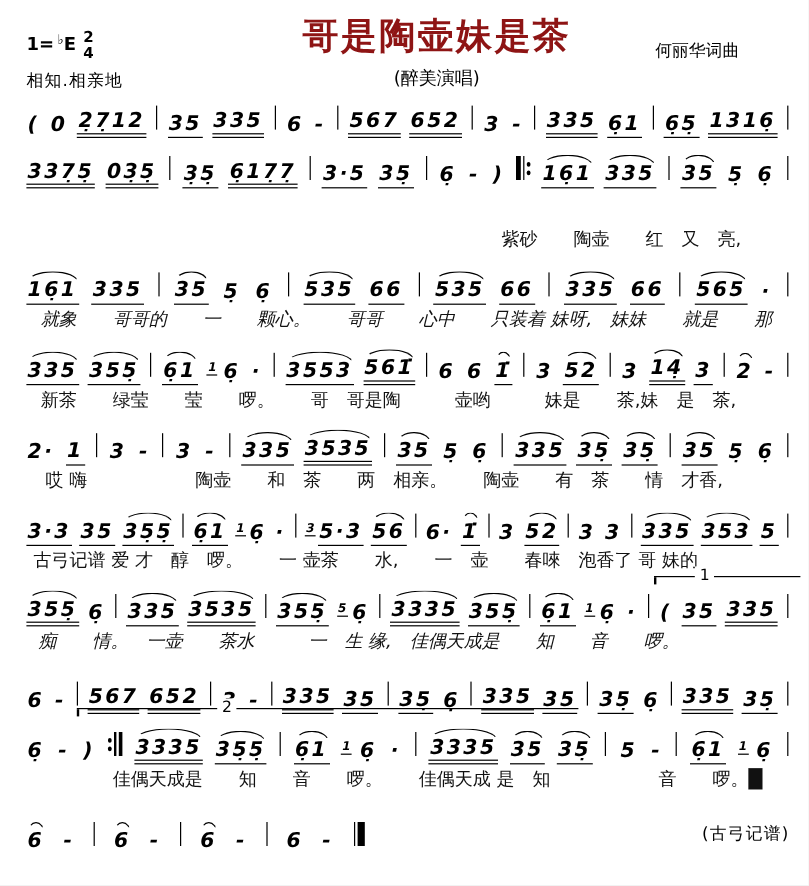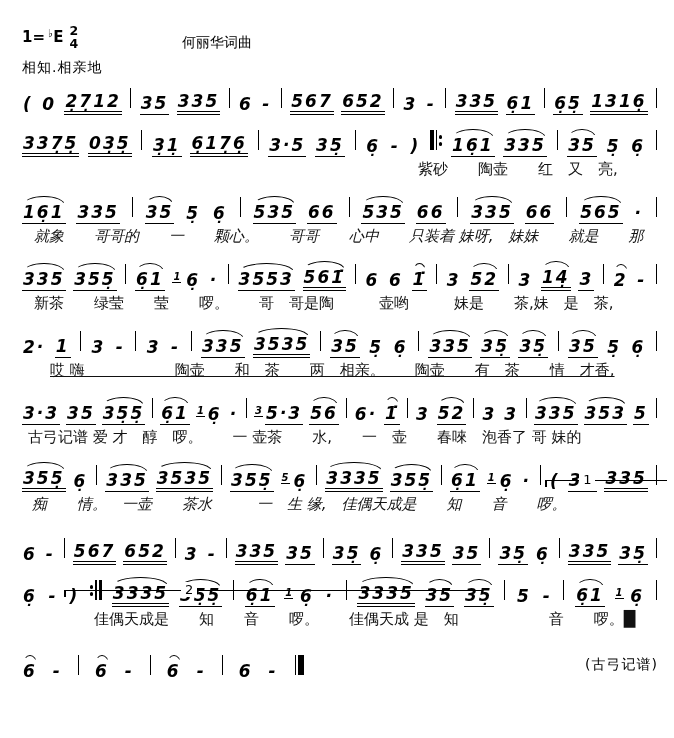--- a/index.html
+++ b/index.html
@@ -32,24 +32,24 @@
        border-radius:50% 50% 0 0 / 100% 100% 0 0;}
   .tok-bar{width:1px;height:20px;background:#000;align-self:center;margin:0 1px;flex:0 0 auto;}
   .tok-repeat,.tok-final{display:inline-flex;align-items:flex-end;align-self:center;height:20px;flex:0 0 auto;}
   .tok-repeat i,.tok-final i{display:inline-block;}
   .rb-thick{width:3.5px;height:20px;background:#000;}
   .rb-thin{width:1.2px;height:20px;background:#000;margin:0 2px;}
   .rb-dots{width:3.5px;height:3.5px;border-radius:50%;background:#000;align-self:center;
            margin-top:-7px;box-shadow:0 7px 0 #000;}
   .rb-end{width:6px;height:20px;background:#000;}
   .lyrics{font:15px "DejaVu Sans",sans-serif;height:25px;line-height:25px;white-space:pre;color:#111;}
-  .line-1 .lyrics{margin-left:396px;}
+  .line-1 .lyrics{margin-left:396px;margin-top:30px;}
   .line-2 .lyrics{margin-left:12px;font-style:italic;}
   .line-3 .lyrics{margin-left:12px;}
-  .line-4 .lyrics{margin-left:28px;text-decoration:underline;}
+  .line-4 .lyrics{margin-left:16px;}
   .line-5 .lyrics{margin-left:6px;}
   .line-6 .lyrics{margin-left:10px;font-style:italic;}
   .line-8 .lyrics{margin-left:72px;}
   .line-7{margin-top:14px;}
   .line-9{margin-top:16px;}
   .line-9 .notes{justify-content:flex-start;gap:14px;}
   .notation-credit{margin-left:auto;font:14px "DejaVu Sans",sans-serif;font-style:normal;
                    font-weight:400;letter-spacing:1px;align-self:center;}
   
   .volta{position:absolute;border-top:1.5px solid #000;}
@@ -69,20 +69,24 @@
         <span>1=</span>
           <span class="flat">♭</span>
           <span>E</span>
         <span class="meter">
             <span>2</span>
             <span>4</span>
           </span>
       </div>
       <div class="mood">相知.相亲地</div>
     </div>
+    <div class="head-center">
+      <h1 class="title" style="color: rgb(142, 20, 20);">哥是陶壶妹是茶</h1>
+      <div class="performer">(醉美演唱)</div>
+    </div>
     <div class="head-right">何丽华词曲</div>
   </div>
 
   <div id="lines">
       <div class="line line-0">
         <div class="notes">
           <span class="tok tok-p">(</span>
           <span class="tok tok-n">0</span>
           <span class="tok tok-d">2̣7̣12</span>
           <span class="tok-bar"></span>
@@ -104,22 +108,22 @@
           <span class="tok tok-u">6̣5̣</span>
           <span class="tok tok-d">1316̣</span>
           <span class="tok-bar"></span>
         </div>
       </div>
       <div class="line line-1">
         <div class="notes">
           <span class="tok tok-d">337̣5̣</span>
           <span class="tok tok-d">03̣5̣</span>
           <span class="tok-bar"></span>
-          <span class="tok tok-u">3̣1̣</span>
-          <span class="tok tok-d">6̣17̣6̣</span>
+          <span class="tok tok-u">3̣5̣</span>
+          <span class="tok tok-d">6̣17̣7̣</span>
           <span class="tok-bar"></span>
           <span class="tok tok-u">3·5</span>
           <span class="tok tok-u">35̣</span>
           <span class="tok-bar"></span>
           <span class="tok tok-n">6̣</span>
           <span class="tok tok-n">-</span>
           <span class="tok tok-p">)</span>
           <span class="tok-repeat">
             <i class="rb-thick"></i>
             <i class="rb-thin"></i>

